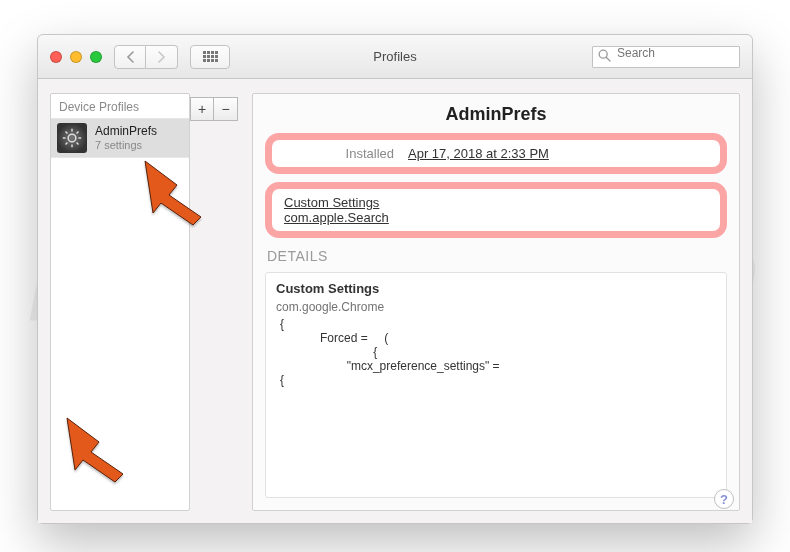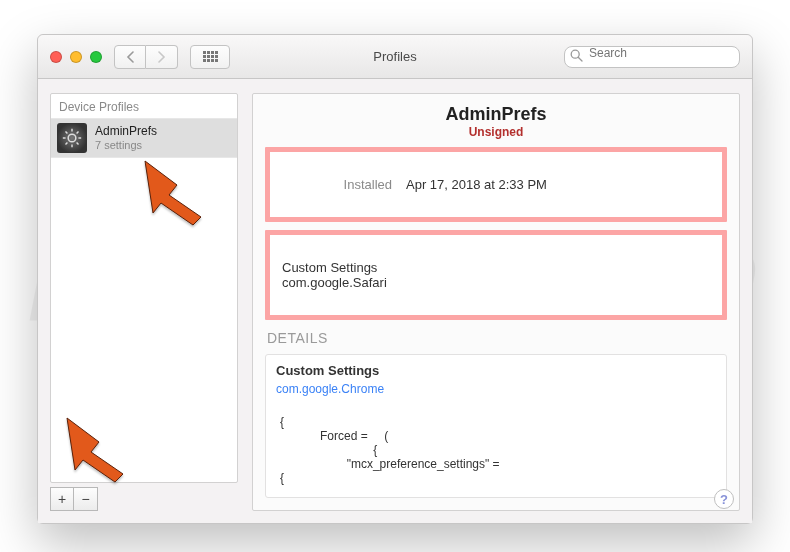--- a/index.html
+++ b/index.html
@@ -67,36 +67,36 @@
     display:grid; grid-template-columns:repeat(4,3px);
     grid-template-rows:repeat(3,3px); gap:1px;
   }
   .gridicon i { width:3px;height:3px;background:#777; }
   .wtitle {
     position:absolute; left:0; right:0; text-align:center;
     font-size:13px; color:#4a4a4a; pointer-events:none;
   }
   .searchwrap { margin-left:auto; position:relative; z-index:2;}
   .searchwrap input {
-    width: 176px; height: 22px;
-    border:1px solid #c3c3c3; border-radius:8px;
+    width: 148px; height: 22px;
+    border:1px solid #c3c3c3; border-radius:1px;
     padding: 0 8px 8px 24px;
     background:#fff; color:#555; font-size:12px;
   }
   .searchwrap .sicon {
     position:absolute; left:6px; top:4px; color:#9a9a9a;
   }
   
   .content {
     flex:1; display:flex; padding:14px 12px 12px 12px; gap:14px;
     background:#f4f2f3;
   }
   .sidebar {
     width: 188px;
-    display:flex; flex-direction:column;
+    display:flex; flex-direction:row;
   }
   .sideframe {
     flex:1;
     border:1px solid #d2d1d1;
     background:#fff;
     border-radius:2px;
     overflow:hidden;
   }
   .sidehdr {
     padding:6px 8px 4px 8px;
@@ -134,36 +134,36 @@
     flex:1; background:#fbfbfb;
     border:1px solid #d2d1d1; border-radius:2px;
     padding:10px 12px 12px 12px;
     display:flex; flex-direction:column; gap:8px;
     overflow:hidden;
   }
   .mtitle { text-align:center; }
   .mtitle .name { font-size:18px; font-weight:600; color:#222; }
   .mtitle .status { font-size:12px; font-weight:600; color:#b3302e; }
   .card {
-    border:5px solid #fca5a5; border-radius:1px; background:#fff;
-    padding:25px 12px; font-size:13px; color:#444;
+    border:7px solid #fca5a5; border-radius:14px; background:#fff;
+    padding:6px 12px; font-size:13px; color:#444;
   }
   .kvrow { display:flex; gap:14px; }
   .kvrow .k { width:110px; text-align:right; color:#8a8a8a; }
-  .kvrow .v { color:#333; }
+  .kvrow .v { color:#333;text-decoration:underline; }
   .detailhdr { color:#9a9a9a; font-size:14px; letter-spacing:0.5px; margin:2px 2px 0 2px;}
   .details {
     flex:1; border:1px solid #e2e1e1; border-radius:3px; background:#fff;
     padding:8px 10px;
     font-family: -apple-system, Arial, sans-serif;
     font-size:12px; color:#333;
     overflow:hidden;
   }
   .details .dt { font-weight:600; font-size:13px; margin-bottom:4px;}
-  .details .did { color:#3b82f6; margin-bottom:19px; display:inline-block;}
+  .details .did { color:#737373; margin-bottom:3px; display:inline-block;}
   .details pre { font-family: inherit; white-space:pre; margin-left:4px; }
   .helpbtn {
     position:absolute; right:18px; bottom:14px;
     width:20px; height:20px; border-radius:50%;
     border:1px solid #bfbfbf; background:#fff;
     display:flex;align-items:center;justify-content:center;
     color:#8892d8; font-size:13px; font-weight:600;
   }
   
   .arrow {
@@ -255,33 +255,32 @@
       </div>
       <div class="sidebtm">
         <div class="sqbtn">+</div>
         <div class="sqbtn">−</div>
       </div>
     </div>
 
     <div class="main">
       <div class="mtitle">
         <div class="name">AdminPrefs</div>
-        <div class="status">Unsigned</div>
       </div>
       <div class="card">
         <div class="kvrow">
           <div class="k">Installed</div>
           <div class="v">Apr 17, 2018 at 2:33 PM</div>
         </div>
       </div>
       <div class="card">
         <div class="kvrow">
           <div class="v">
             <div>Custom Settings</div>
-            <div>com.google.Safari</div>
+            <div>com.apple.Search</div>
           </div>
         </div>
       </div>
       <div class="detailhdr">DETAILS</div>
       <div class="details">
         <div class="dt">Custom Settings</div>
         <span class="did">com.google.Chrome</span>
         <pre>{
             Forced =     (
                             {

